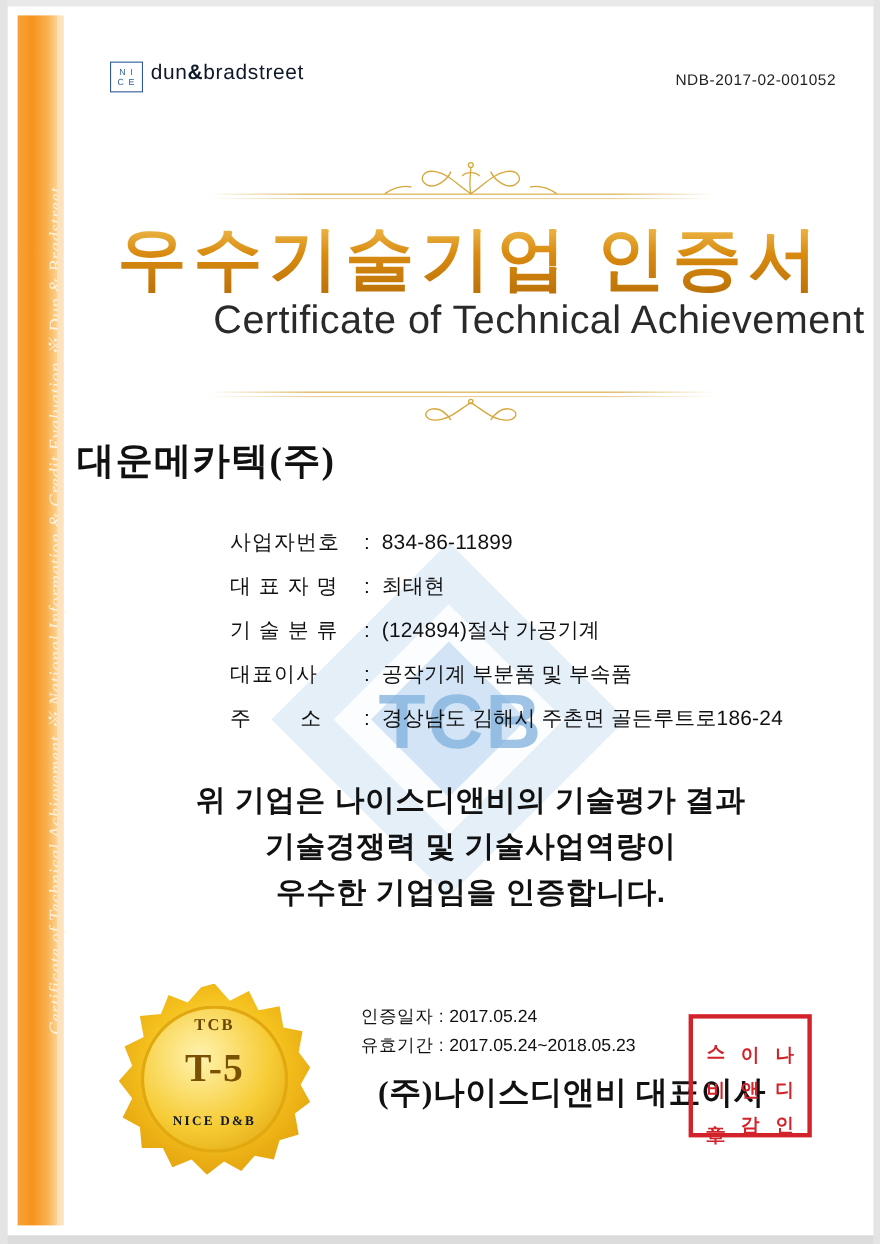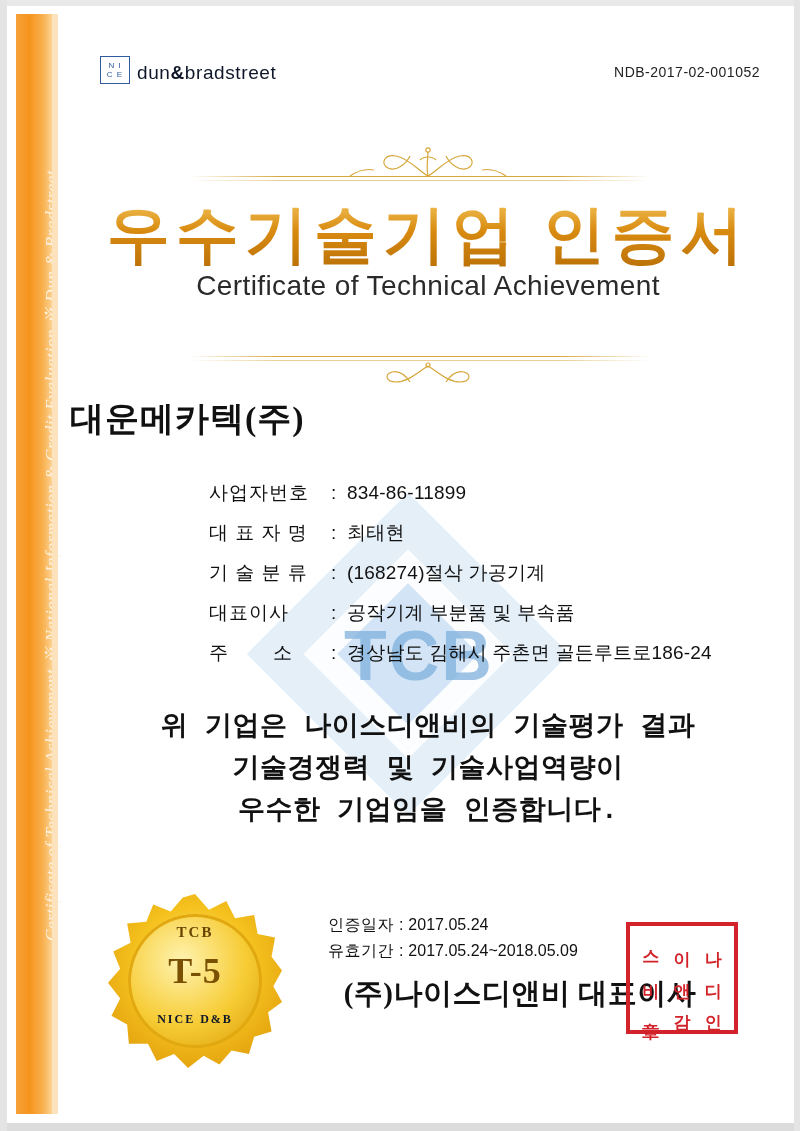--- a/index.html
+++ b/index.html
@@ -77,21 +77,21 @@
     left: 30px;
     top: 42px;
     width: 660px;
     height: 40px;
   }
   .dnb-logo {
     position: absolute;
     left: 0;
     top: 0;
     display: flex;
-    align-items: flex-end;
+    align-items: flex-start;
     gap: 7px;
   }
   .nice-mark {
     width: 30px;
     height: 28px;
     border: 1.6px solid #2f5b9c;
     color: #2f5b9c;
     font-size: 8px;
     line-height: 9px;
     letter-spacing: 1px;
@@ -152,23 +152,23 @@
     background: linear-gradient(to bottom, #f7d06a 0%, #d98b10 45%, #b36a05 100%);
     -webkit-background-clip: text;
     background-clip: text;
     -webkit-text-fill-color: transparent;
   }
   .title-en {
     position: absolute;
     left: 0;
     top: 256px;
     width: 716px;
-    text-align: center;
+    text-align: right;
     font-family: "Liberation Sans", sans-serif;
-    font-size: 28px;
+    font-size: 36px;
     letter-spacing: 0.4px;
     color: #2a2a2a;
   }
 
   
   .watermark {
     position: absolute;
     left: 178px;
     top: 480px;
     width: 320px;
@@ -250,21 +250,21 @@
     letter-spacing: .2px;
   }
 
   
   .statement {
     position: absolute;
     left: 0;
     top: 692px;
     width: 716px;
     text-align: center;
-    font-family: Liberation Mono, monospace;
+    font-family: Liberation Sans, sans-serif;
     font-weight: bold;
     font-size: 27px;
     line-height: 42px;
     letter-spacing: .5px;
     color: #111;
   }
 
   
   .medal {
     position: absolute;
@@ -456,21 +456,21 @@
         <div class="info-value">834-86-11899</div>
       </div>
       <div class="info-row">
         <div class="info-label">대 표 자 명</div>
         <div class="info-colon">:</div>
         <div class="info-value">최태현</div>
       </div>
       <div class="info-row">
         <div class="info-label">기 술 분 류</div>
         <div class="info-colon">:</div>
-        <div class="info-value">(168274)절삭 가공기계</div>
+        <div class="info-value">(124894)절삭 가공기계</div>
       </div>
       <div class="info-row">
         <div class="info-label">대표이사</div>
         <div class="info-colon">:</div>
         <div class="info-value">공작기계 부분품 및 부속품</div>
       </div>
       <div class="info-row">
         <div class="info-label">주       소</div>
         <div class="info-colon">:</div>
         <div class="info-value">경상남도 김해시 주촌면 골든루트로186-24</div>
@@ -491,21 +491,21 @@
       <div class="medal-sub">NICE D&amp;B</div>
     </div>
 
     <div class="dates">
       <div>
         <span class="d-label">인증일자 :</span>
         <span>2017.05.24</span>
       </div>
       <div>
         <span class="d-label">유효기간 :</span>
-        <span>2017.05.24~2018.05.09</span>
+        <span>2017.05.24~2018.05.23</span>
       </div>
     </div>
 
     <div class="issuer">(주)나이스디앤비 대표이사</div>
 
     <div class="stamp">
       <div class="stamp-grid">
         <div class="stamp-cell">나</div>
         <div class="stamp-cell">이</div>
         <div class="stamp-cell">스</div>

